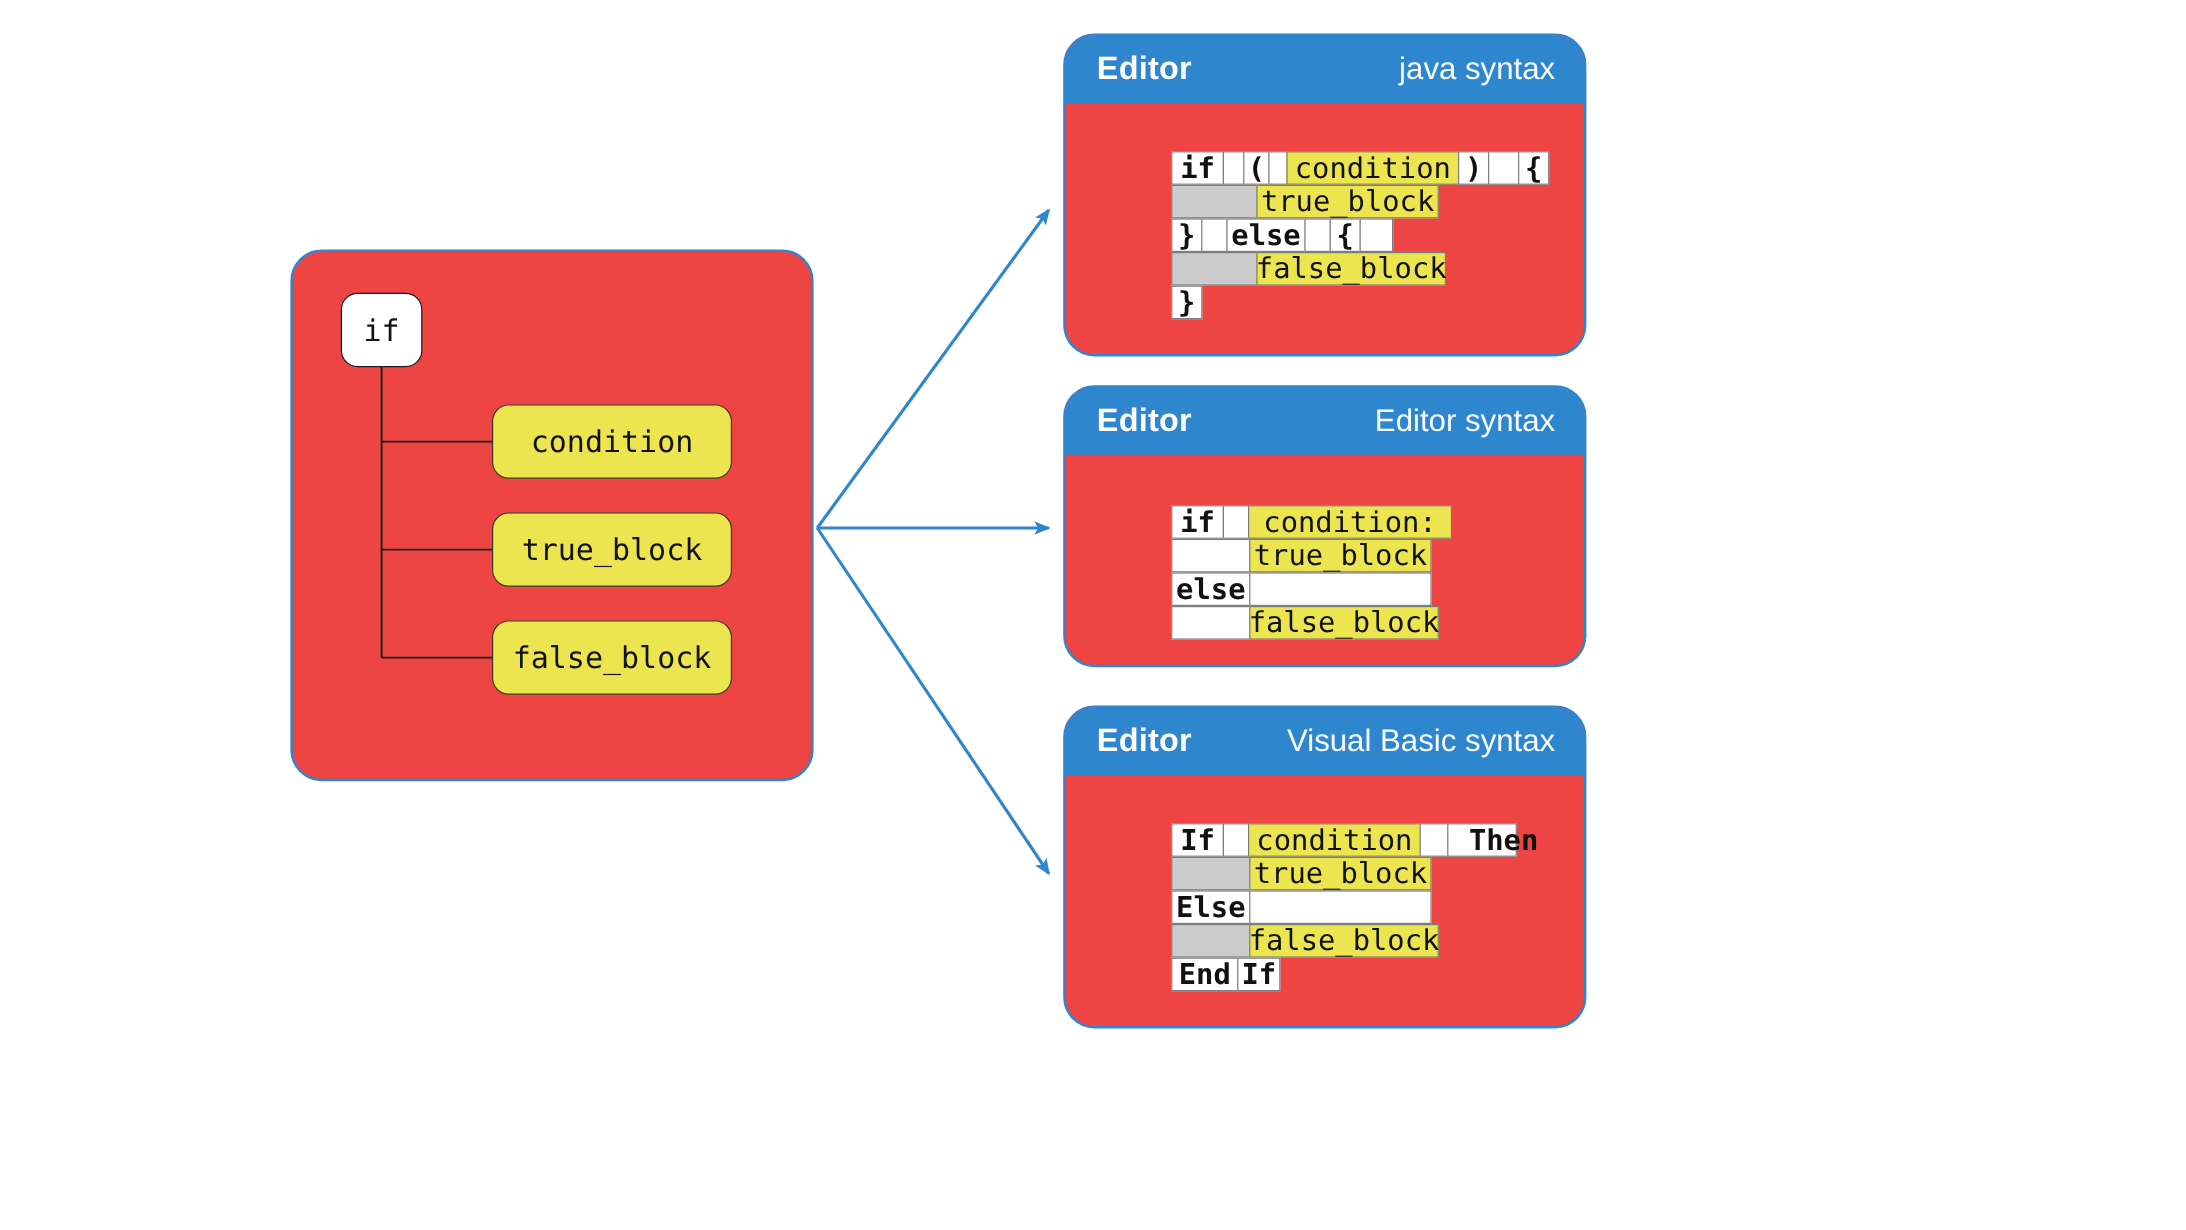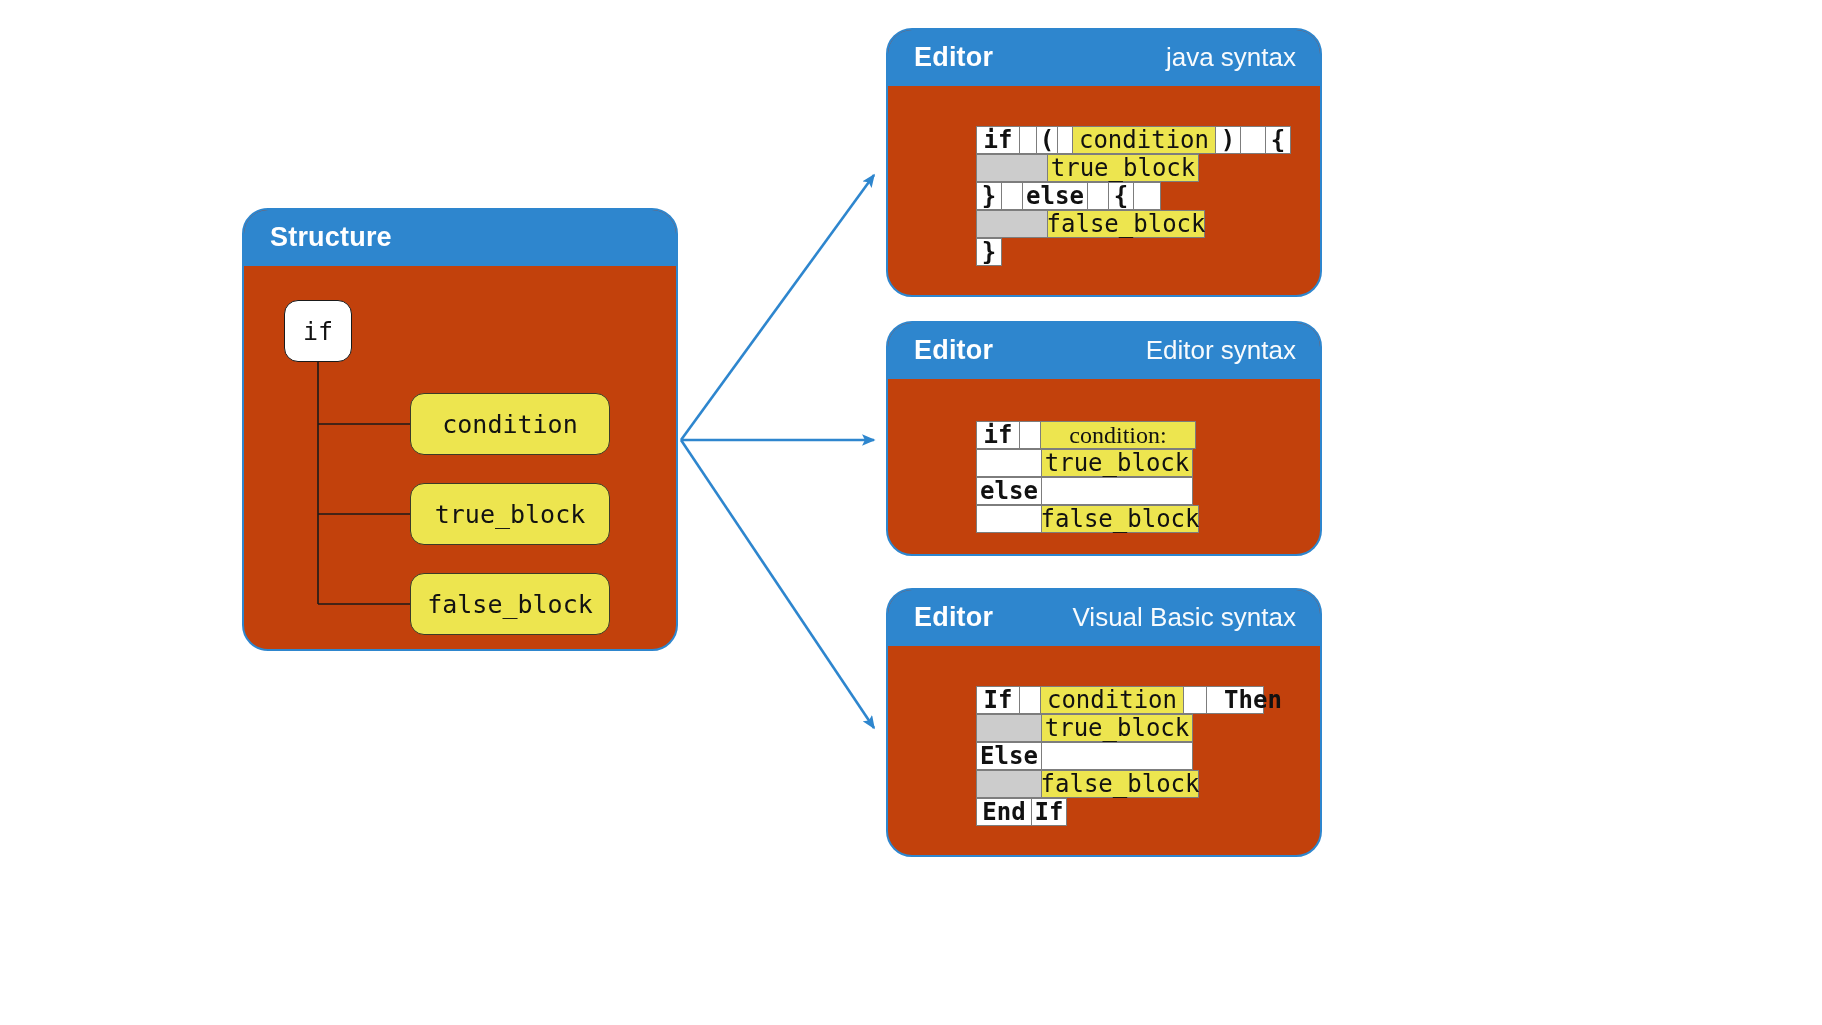--- a/index.html
+++ b/index.html
@@ -31,21 +31,21 @@
     top: 0;
     width: 1822px;
     height: 1025px;
     pointer-events: none;
     z-index: 1;
   }
 
   
   .panel {
     position: absolute;
-    background: #c2410c;
+    background: #ef4444;
     border: 2px solid #2e86ce;
     border-radius: 26px;
     z-index: 2;
     overflow: hidden;
   }
   .panel-header {
     height: 58px;
     background: #2e86ce;
     display: flex;
     align-items: center;
@@ -178,24 +178,20 @@
       <marker id="arrowhead" markerWidth="5.2" markerHeight="4.4" refX="4.6" refY="2.2" orient="auto" markerUnits="strokeWidth">
         <path d="M0,0 L5.2,2.2 L0,4.4 L1.1,2.2 Z" fill="#2e86ce"></path>
       </marker>
     </defs>
     <line x1="681" y1="440" x2="874" y2="175" stroke="#2e86ce" stroke-width="2.6" marker-end="url(#arrowhead)"></line>
     <line x1="681" y1="440" x2="874" y2="440" stroke="#2e86ce" stroke-width="2.6" marker-end="url(#arrowhead)"></line>
     <line x1="681" y1="440" x2="874" y2="728" stroke="#2e86ce" stroke-width="2.6" marker-end="url(#arrowhead)"></line>
   </svg>
 
   <div class="panel" id="structure-panel">
-    <div class="panel-header">
-      <span class="panel-title">Structure</span>
-      <span class="panel-subtitle"></span>
-    </div>
     <div class="panel-body" id="structure-body">
       <div class="tree">
 
         <svg class="tree-svg" width="436" height="385" viewBox="0 0 436 385">
 
           <path d="M74,96 L74,338" stroke="#1a1a1a" stroke-width="1.6" fill="none"></path>
 
           <path d="M74,158 L166,158" stroke="#1a1a1a" stroke-width="1.6" fill="none"></path>
 
           <path d="M74,248 L166,248" stroke="#1a1a1a" stroke-width="1.6" fill="none"></path>
@@ -266,21 +262,21 @@
   <div class="panel" id="editor-python">
     <div class="panel-header">
       <span class="panel-title">Editor</span>
       <span class="panel-subtitle">Editor syntax</span>
     </div>
     <div class="panel-body">
       <div class="code-grid" id="grid-python">
           <div class="code-row">
             <div class="cell kw" style="width: 44px;">if</div>
             <div class="cell blank" style="width: 22px;"></div>
-            <div class="cell yellow" style="width: 156px; font-family: Liberation Serif, serif;">condition:</div>
+            <div class="cell yellow" style="width: 170px;">condition:</div>
           </div>
           <div class="code-row">
             <div class="cell blank" style="width: 66px;"></div>
             <div class="cell yellow" style="width: 152px;">true_block</div>
           </div>
           <div class="code-row">
             <div class="cell kw" style="width: 66px;">else</div>
             <div class="cell blank" style="width: 152px;"></div>
           </div>
           <div class="code-row">

